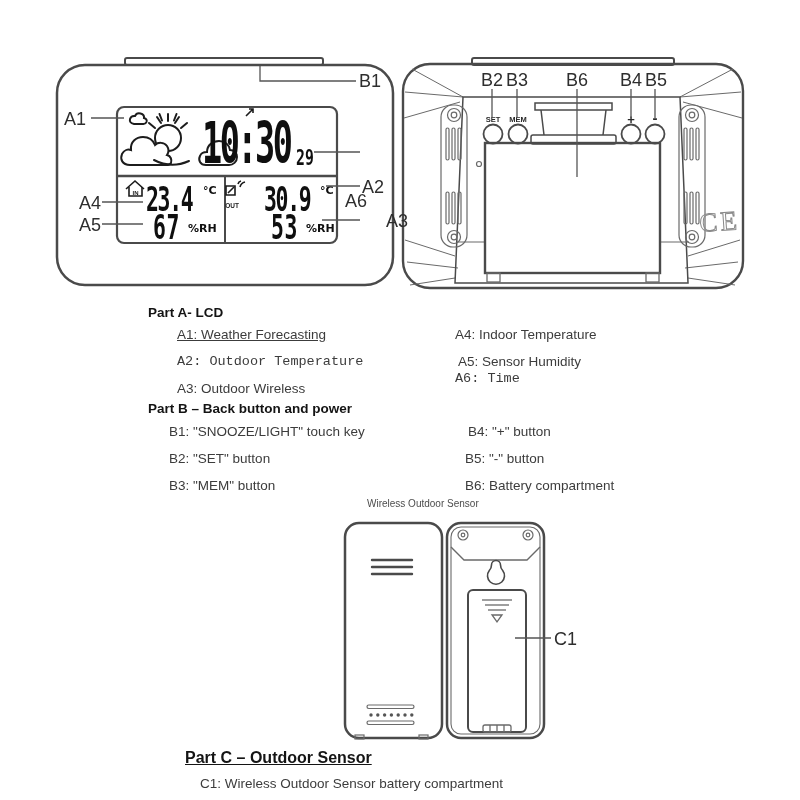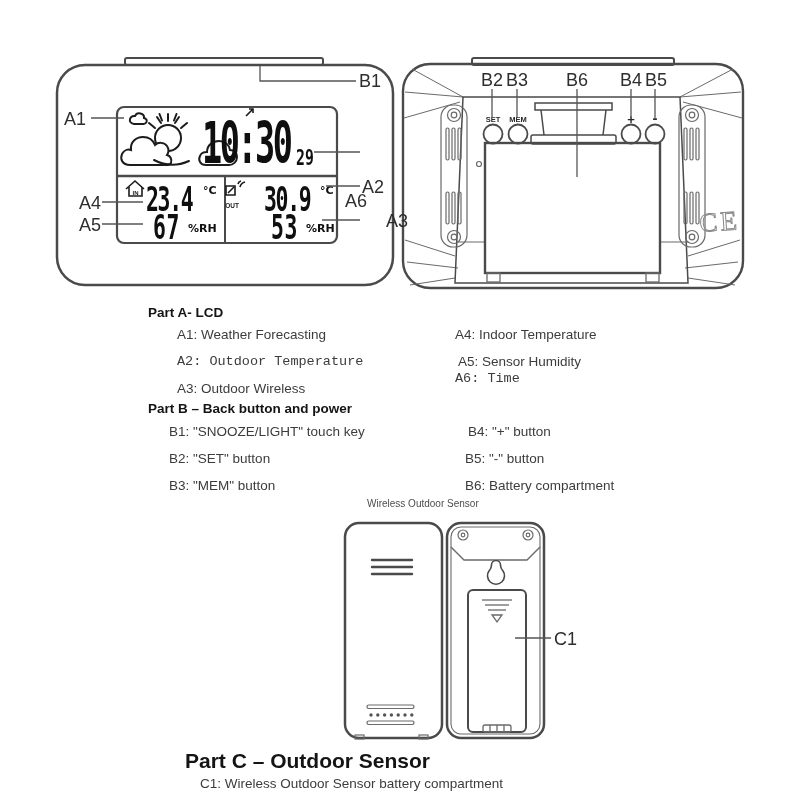--- a/index.html
+++ b/index.html
@@ -239,36 +239,36 @@
 <div class="lbl" style="left:362px;top:211px;margin-left:24px;">A3</div>
 <div class="lbl" style="left:481px;top:70px;">B2</div>
 <div class="lbl" style="left:506px;top:70px;">B3</div>
 <div class="lbl" style="left:566px;top:70px;">B6</div>
 <div class="lbl" style="left:620px;top:70px;">B4</div>
 <div class="lbl" style="left:645px;top:70px;">B5</div>
 <div class="lbl" style="left:554px;top:629px;">C1</div>
 
 <div>
   <div class="heading" style="left:148px;top:305px;">Part A- LCD</div>
-  <div class="row" style="left:177px;top:327px;">A1: Weather Forecasting</div>
+  <div class="row" style="left:177px;top:327px;text-decoration:underline;">A1: Weather Forecasting</div>
   <div class="row" style="left:177px;top:354px;font-family:Liberation Mono, monospace;">A2: Outdoor Temperature</div>
   <div class="row" style="left:177px;top:381px;">A3: Outdoor Wireless</div>
   <div class="row" style="left:455px;top:327px;">A4: Indoor Temperature</div>
   <div class="row" style="left:458px;top:354px;">A5: Sensor Humidity</div>
   <div class="row" style="left:455px;top:371px;font-family:Liberation Mono, monospace;">A6: Time</div>
 </div>
 
 <div>
   <div class="heading" style="left:148px;top:401px;">Part B – Back button and power</div>
   <div class="row" style="left:169px;top:424px;">B1: "SNOOZE/LIGHT" touch key</div>
   <div class="row" style="left:169px;top:451px;">B2: "SET" button</div>
   <div class="row" style="left:169px;top:478px;">B3: "MEM" button</div>
   <div class="row" style="left:468px;top:424px;">B4: "+" button</div>
   <div class="row" style="left:465px;top:451px;">B5: "-" button</div>
   <div class="row" style="left:465px;top:478px;">B6: Battery compartment</div>
 </div>
 
 <div class="row" style="left:367px;top:498px;font-size:10px;color:#4d4d4d;">Wireless Outdoor Sensor</div>
 
 <div>
-  <div class="heading" style="left:185px;top:749px;font-size:21px;">Part C – Outdoor Sensor</div>
+  <div class="heading" style="left:185px;top:749px;font-size:16px;text-decoration:underline;">Part C – Outdoor Sensor</div>
   <div class="row" style="left:200px;top:776px;">C1: Wireless Outdoor Sensor battery compartment</div>
 </div>
 
 </body></html>

